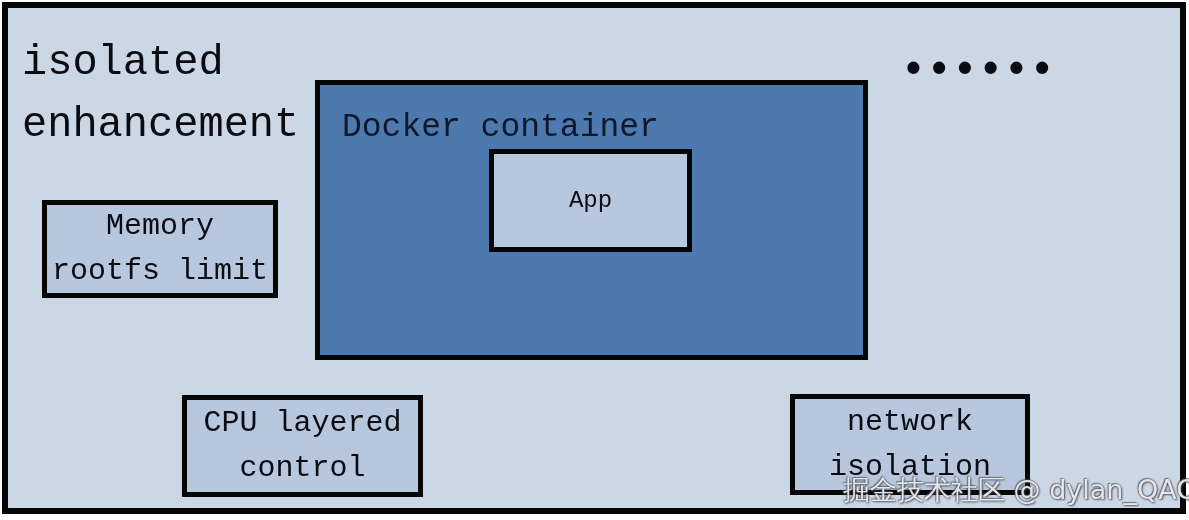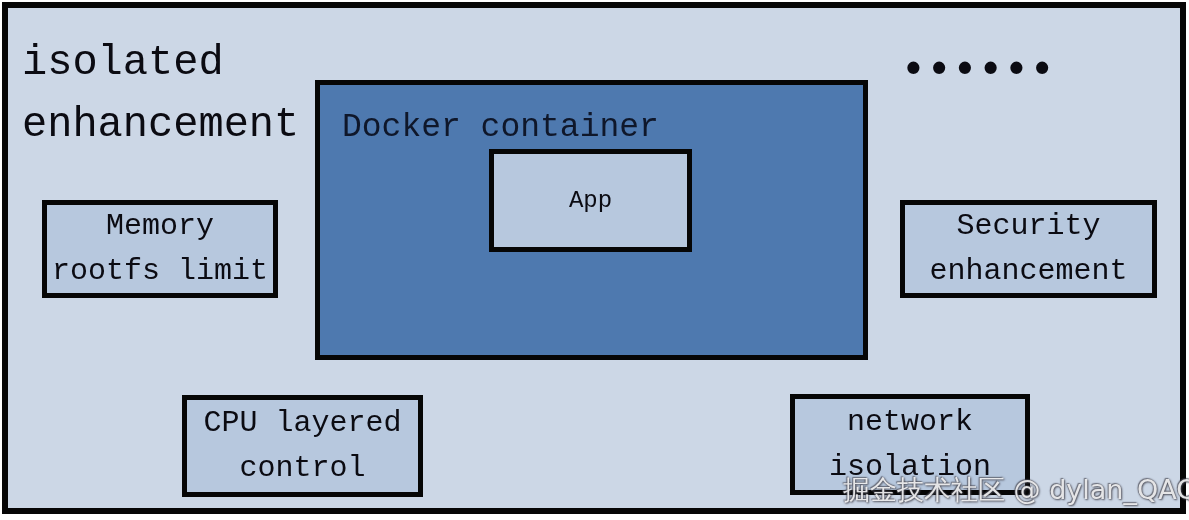--- a/index.html
+++ b/index.html
@@ -116,24 +116,20 @@
     <div id="app-box" class="abs lightbox">
       <div>App</div>
     </div>
   </div>
 
   <div id="box-memory" class="abs lightbox fbox">
     <div>Memory</div>
     <div>rootfs limit</div>
   </div>
 
-  <div id="box-security" class="abs lightbox fbox">
-    <div>Security</div>
-    <div>enhancement</div>
-  </div>
 
   <div id="box-cpu" class="abs lightbox fbox">
     <div>CPU layered</div>
     <div>control</div>
   </div>
 
   <div id="box-network" class="abs lightbox fbox">
     <div>network</div>
     <div>isolation</div>
   </div>

